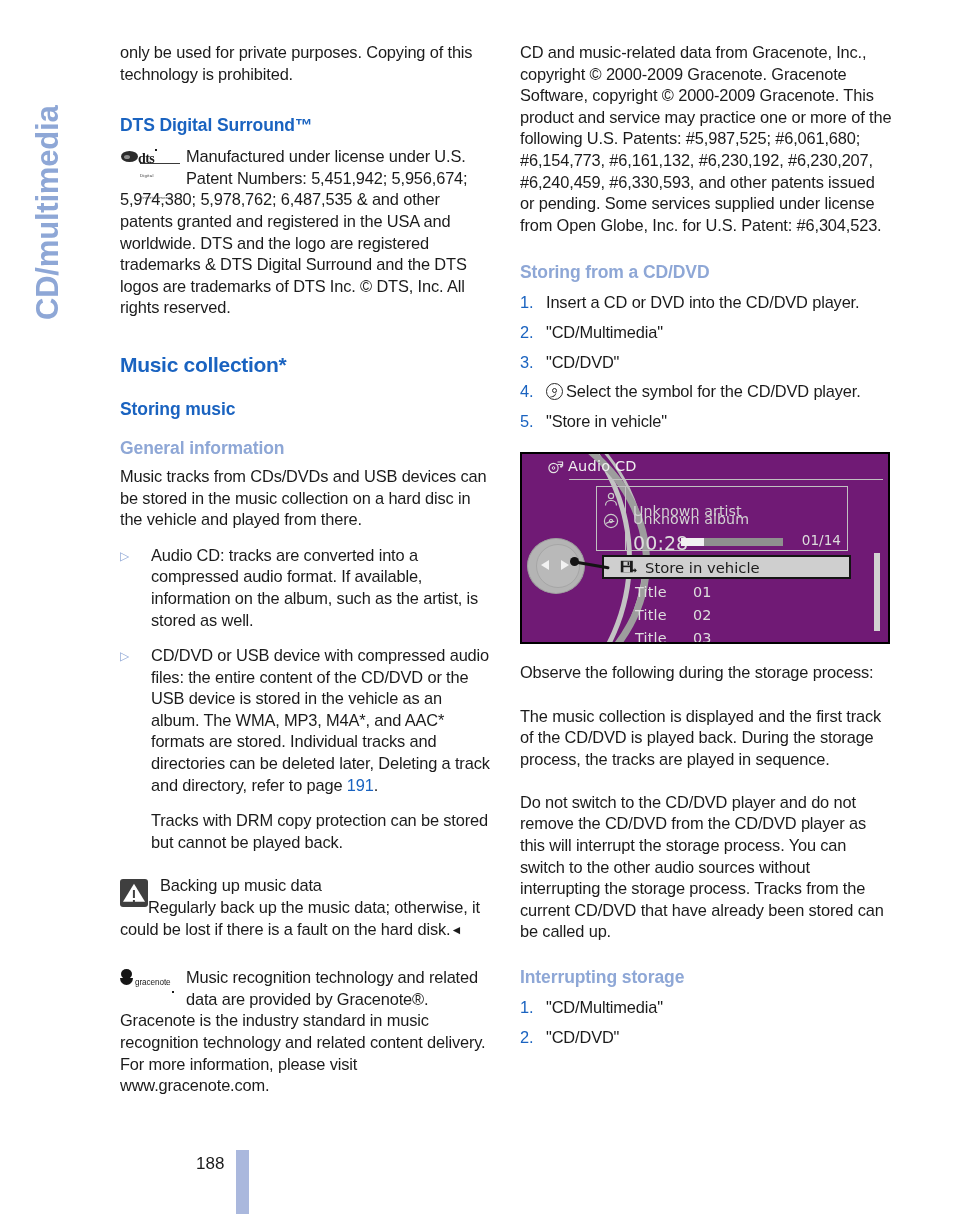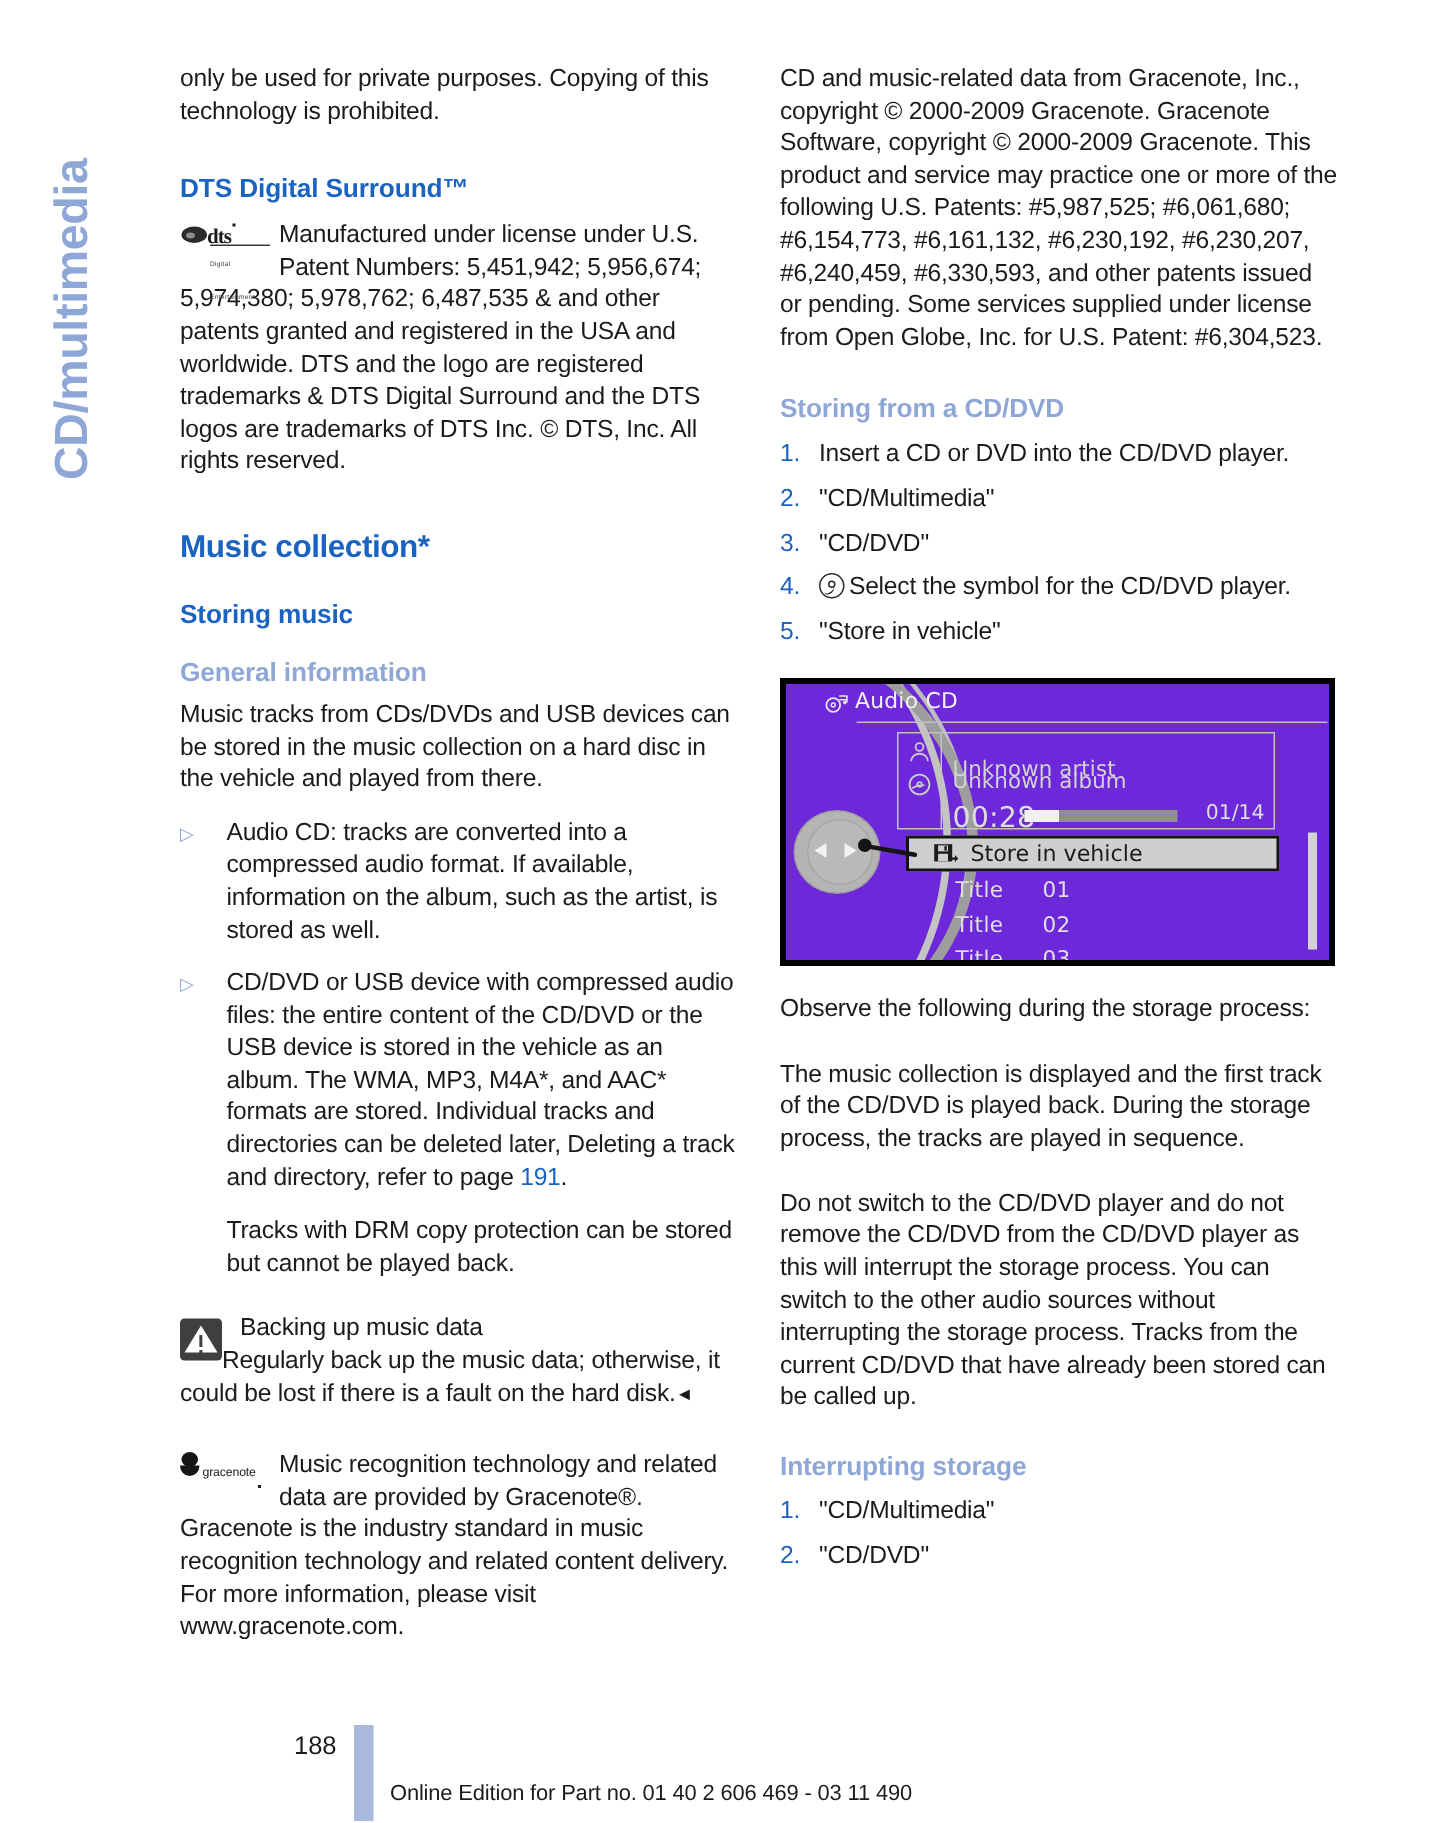--- a/index.html
+++ b/index.html
@@ -251,23 +251,23 @@
     border-bottom: 1.3px solid #2a2a2a;
     border-radius: 0 0 6px 3px;
     transform: rotate(-20deg);
   }
 
   
   .idrive {
     position: relative;
     width: 370px;
     height: 192px;
-    background: #6d28d9;
+    background: #701a75;
     overflow: hidden;
-    border: 4px solid #000000;
+    border: 2px solid #000000;
     box-sizing: border-box;
     font-family: "DejaVu Sans", sans-serif;
   }
   .idrive-bg-arcs { position: absolute; inset: 0; }
   .arc {
     position: absolute;
     border-radius: 50%;
     border-style: solid;
     border-color: transparent;
   }
@@ -641,14 +641,13 @@
   <div class="num-item">
     <div class="num-mark">2.</div>
     <div class="num-body">"CD/DVD"</div>
   </div>
 
 </div>
 
 <div class="footer">
   <div class="footer-page">188</div>
   <div class="footer-bar"></div>
-  <div class="footer-text">Online Edition for Part no. 01 40 2 606 469 - 03 11 490</div>
 </div>
 
 </body></html>

